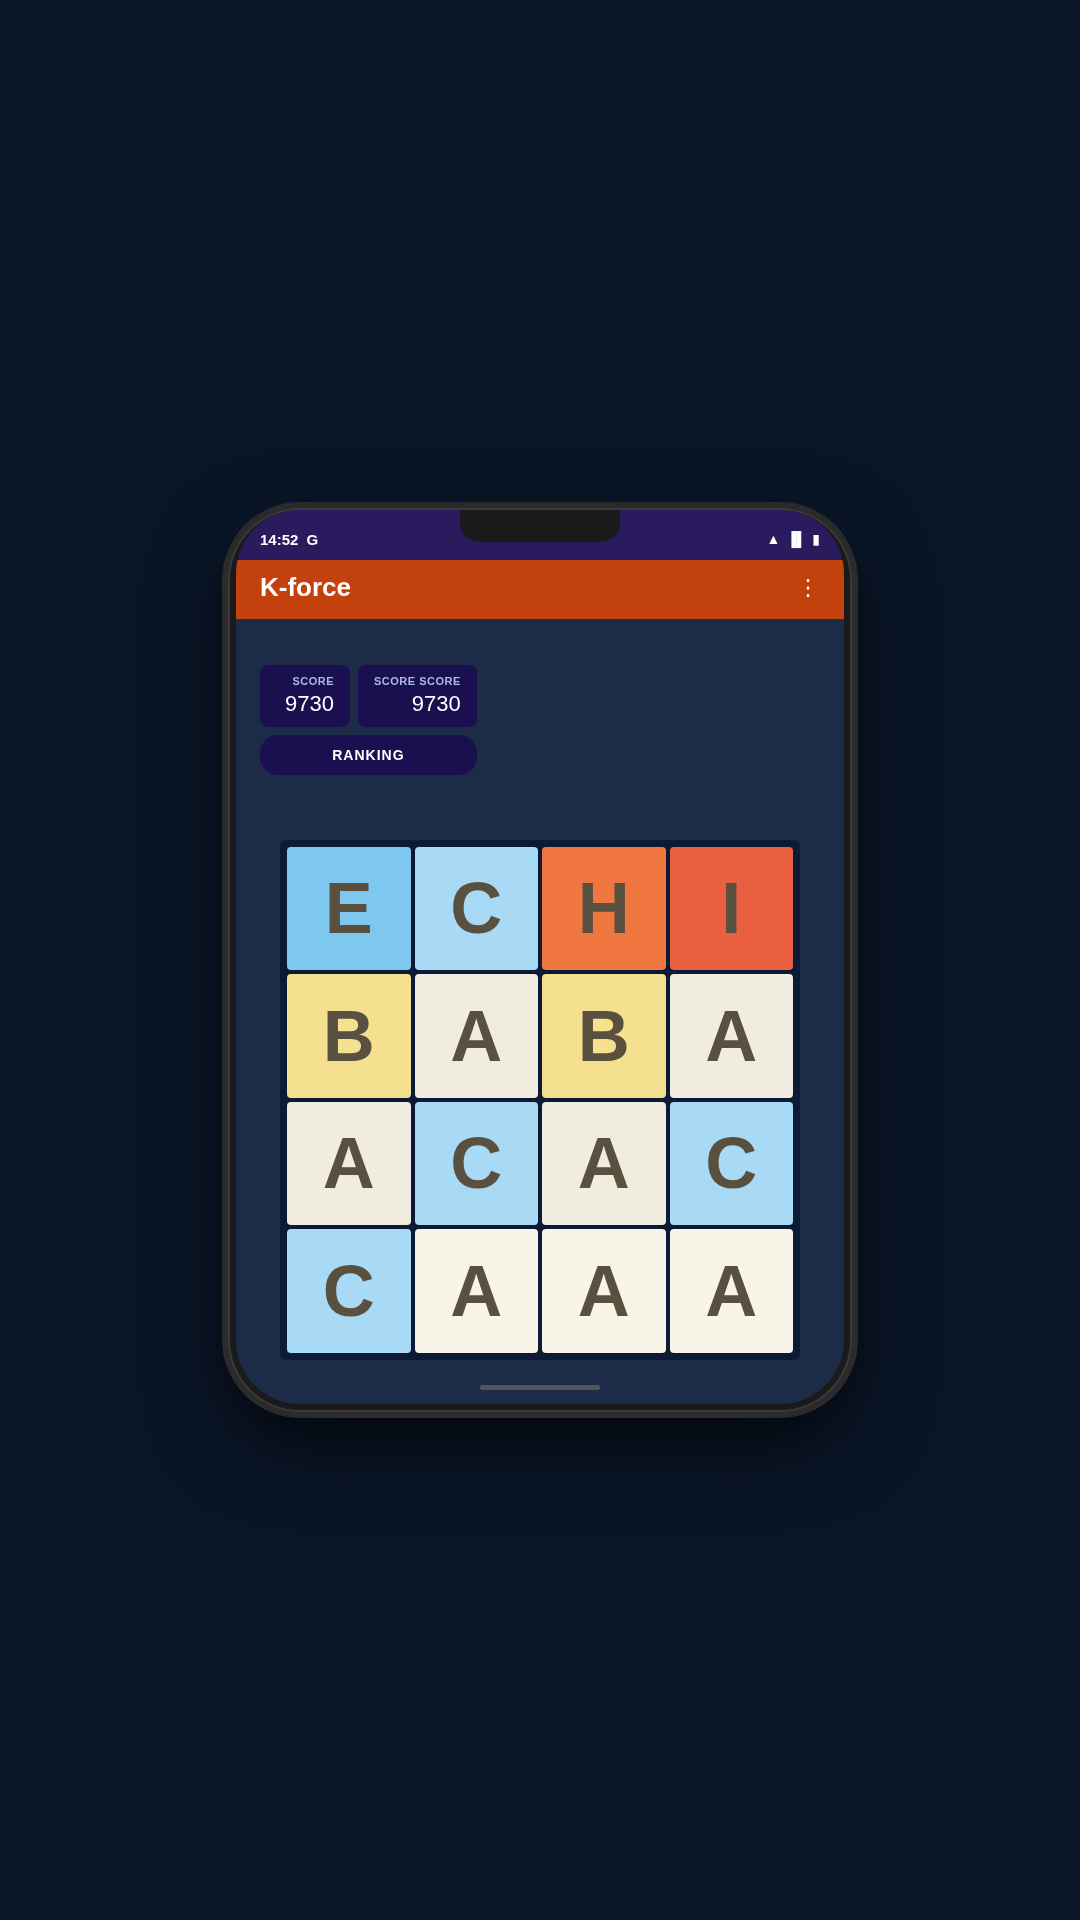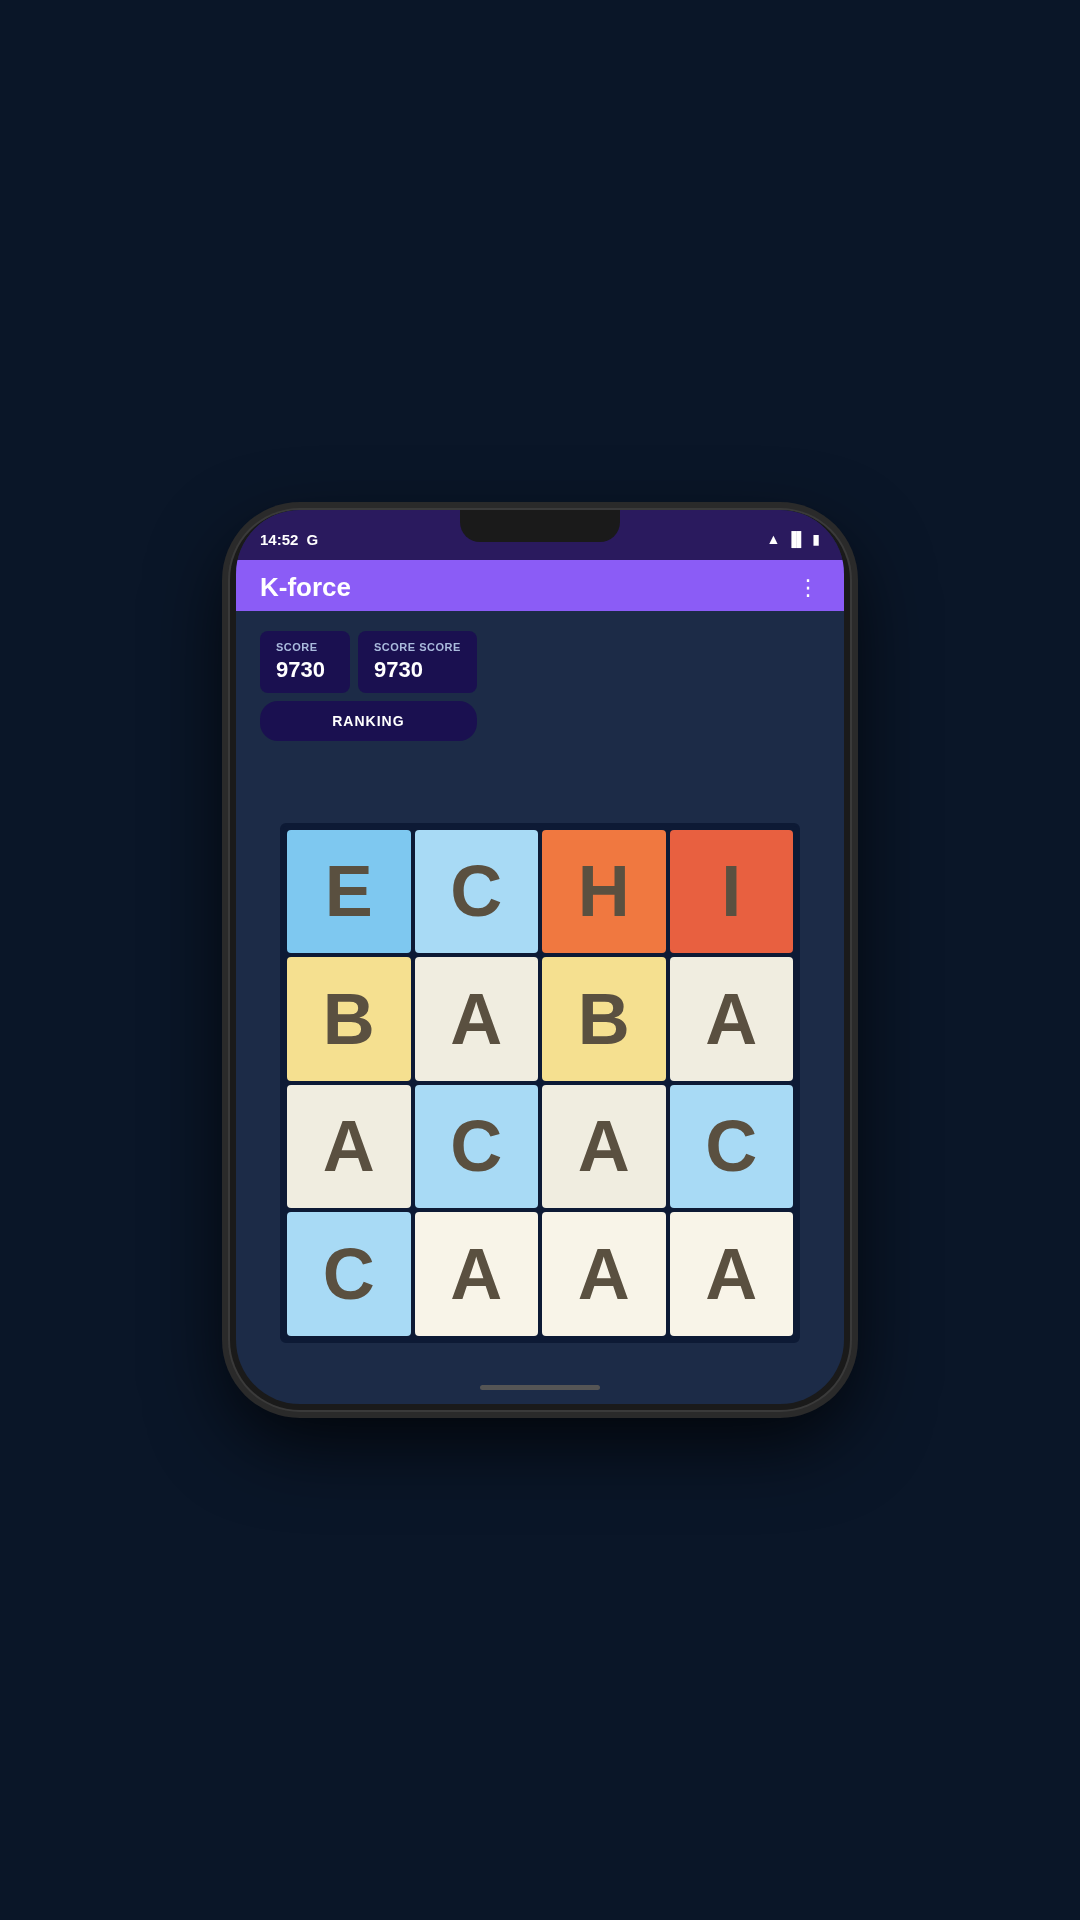--- a/index.html
+++ b/index.html
@@ -84,22 +84,22 @@
       gap: 6px;
     }
 
     .wifi-icon, .signal-icon, .battery-icon {
       color: white;
       font-size: 14px;
     }
 
     
     .app-header {
-      background: #8b5cf6;
-      padding: 12px 24px 8px;
+      background: #c2410c;
+      padding: 12px 24px 16px;
       display: flex;
       align-items: center;
       justify-content: space-between;
     }
 
     .app-title {
       color: white;
       font-size: 26px;
       font-weight: bold;
     }
@@ -151,36 +151,37 @@
 
     .scores-row {
       display: flex;
       gap: 8px;
     }
 
     .score-box {
       background: #1a1050;
       border-radius: 8px;
       padding: 10px 16px;
-      text-align: left;
+      text-align: right;
       min-width: 90px;
+      margin-top: 26px;
     }
 
     .score-label {
       color: #aabbdd;
       font-size: 11px;
       font-weight: 600;
       letter-spacing: 0.5px;
       margin-bottom: 4px;
     }
 
     .score-value {
       color: white;
       font-size: 22px;
-      font-weight: bold;
+      font-weight: normal;
     }
 
     .ranking-btn {
       background: #1a1050;
       border-radius: 18px;
       padding: 12px 16px;
       text-align: center;
       color: white;
       font-size: 14px;
       font-weight: bold;

